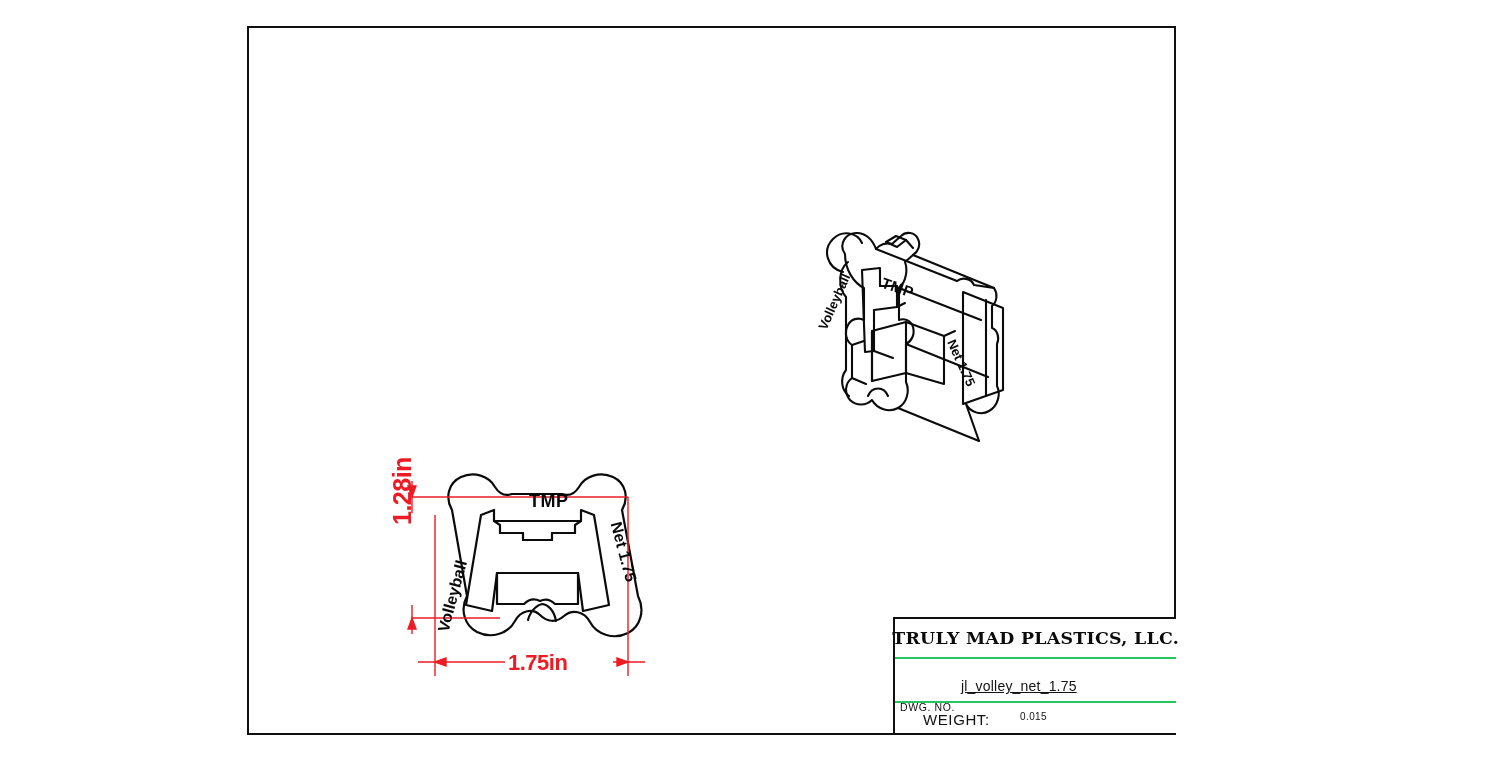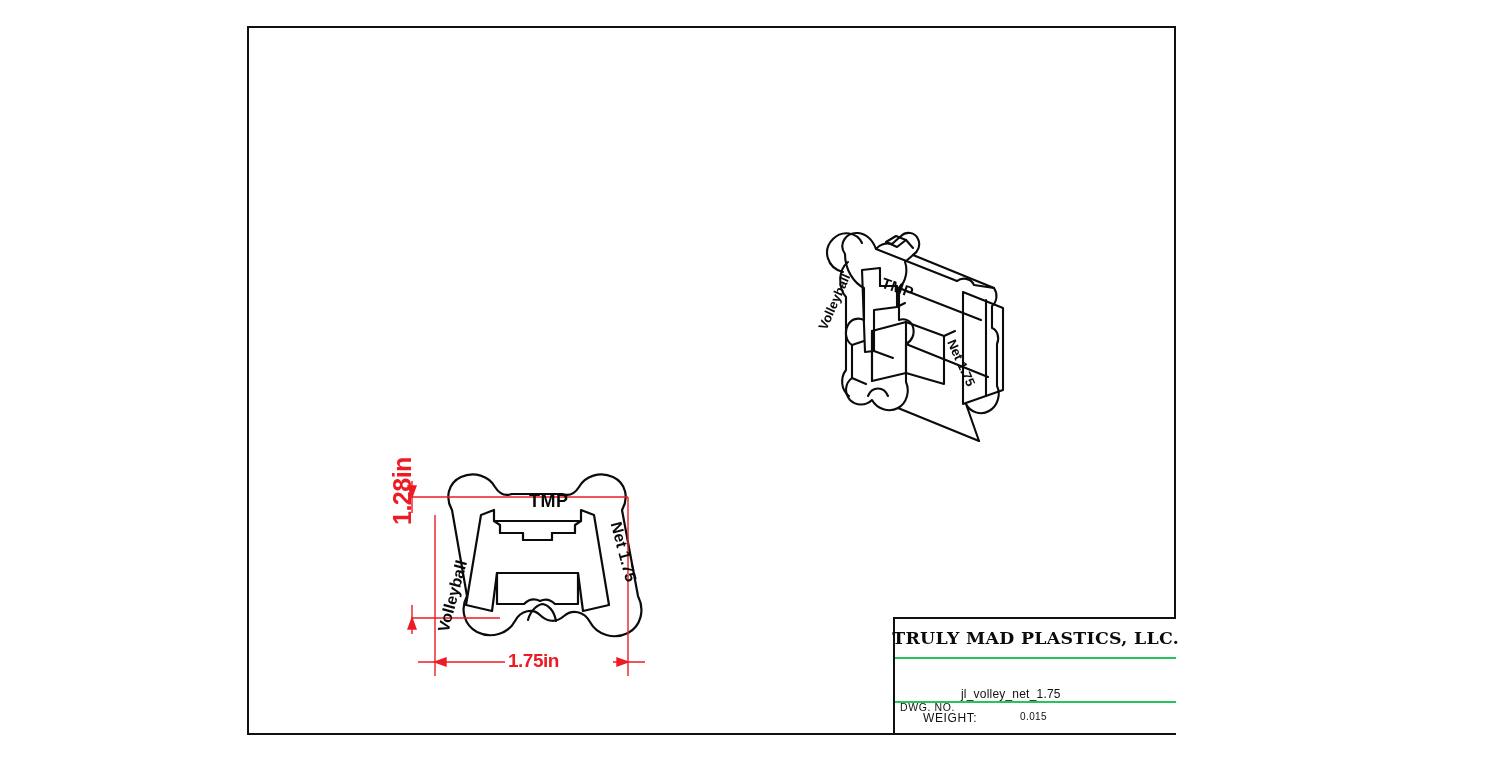--- a/index.html
+++ b/index.html
@@ -79,33 +79,34 @@
     left: 5px;
     top: 2px;
     font-size: 10.5px;
     letter-spacing: 0.6px;
     color: #111;
     margin-top: 40px;
   }
   #dwg-value {
     position: absolute;
     left: 66px;
-    top: 28px;
-    font-size: 12px;
+    top: 19px;
+    font-size: 14px;
     letter-spacing: 0.2px;
     color: #111;
+    text-decoration: underline;
   }
   #tb-weight-row {
     height: 31px;
   }
   #weight-label {
     position: absolute;
     left: 28px;
     top: 8px;
-    font-size: 12px;
+    font-size: 15px;
     letter-spacing: 0.6px;
     color: #111;
   }
   #weight-value {
     position: absolute;
     left: 125px;
     top: 8px;
     font-size: 10px;
     letter-spacing: 0.4px;
     color: #111;
@@ -122,21 +123,21 @@
     left: 388px;
     top: 525px;
     font-size: 25px;
     transform: rotate(-90deg);
     transform-origin: left top;
     letter-spacing: -0.5px;
   }
   #dim-width-text {
     left: 508px;
     top: 650px;
-    font-size: 19px;
+    font-size: 22px;
     letter-spacing: -0.5px;
   }
   
   .part-label {
     position: absolute;
     color: #090909;
     font-weight: bold;
     font-family: "Liberation Sans", sans-serif;
     white-space: nowrap;
   }

